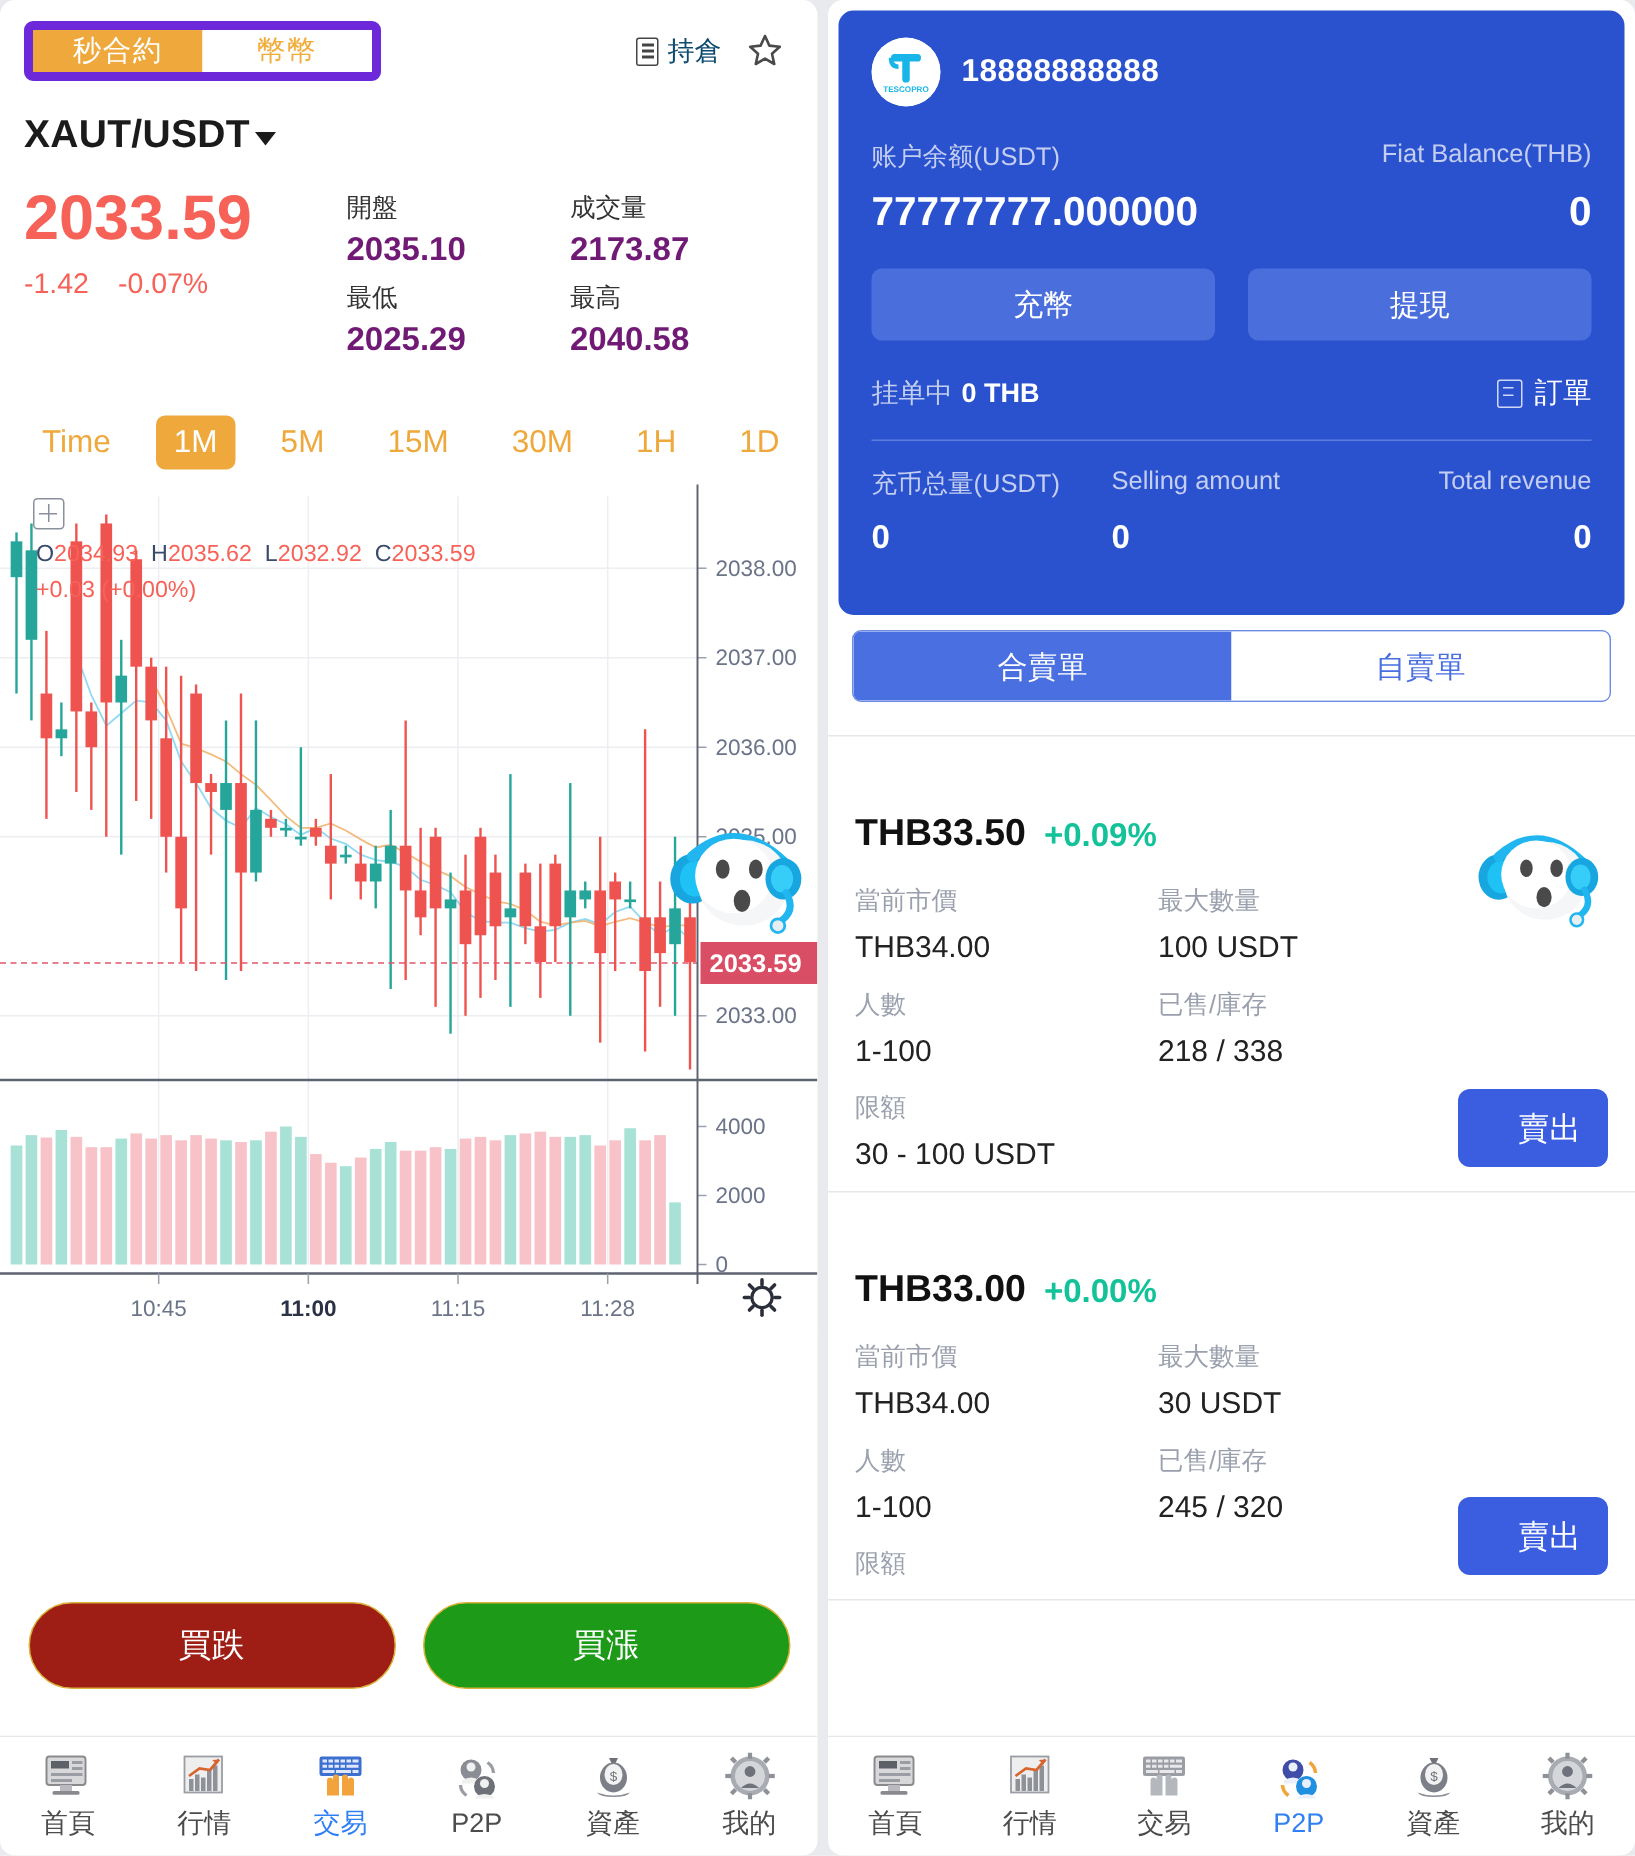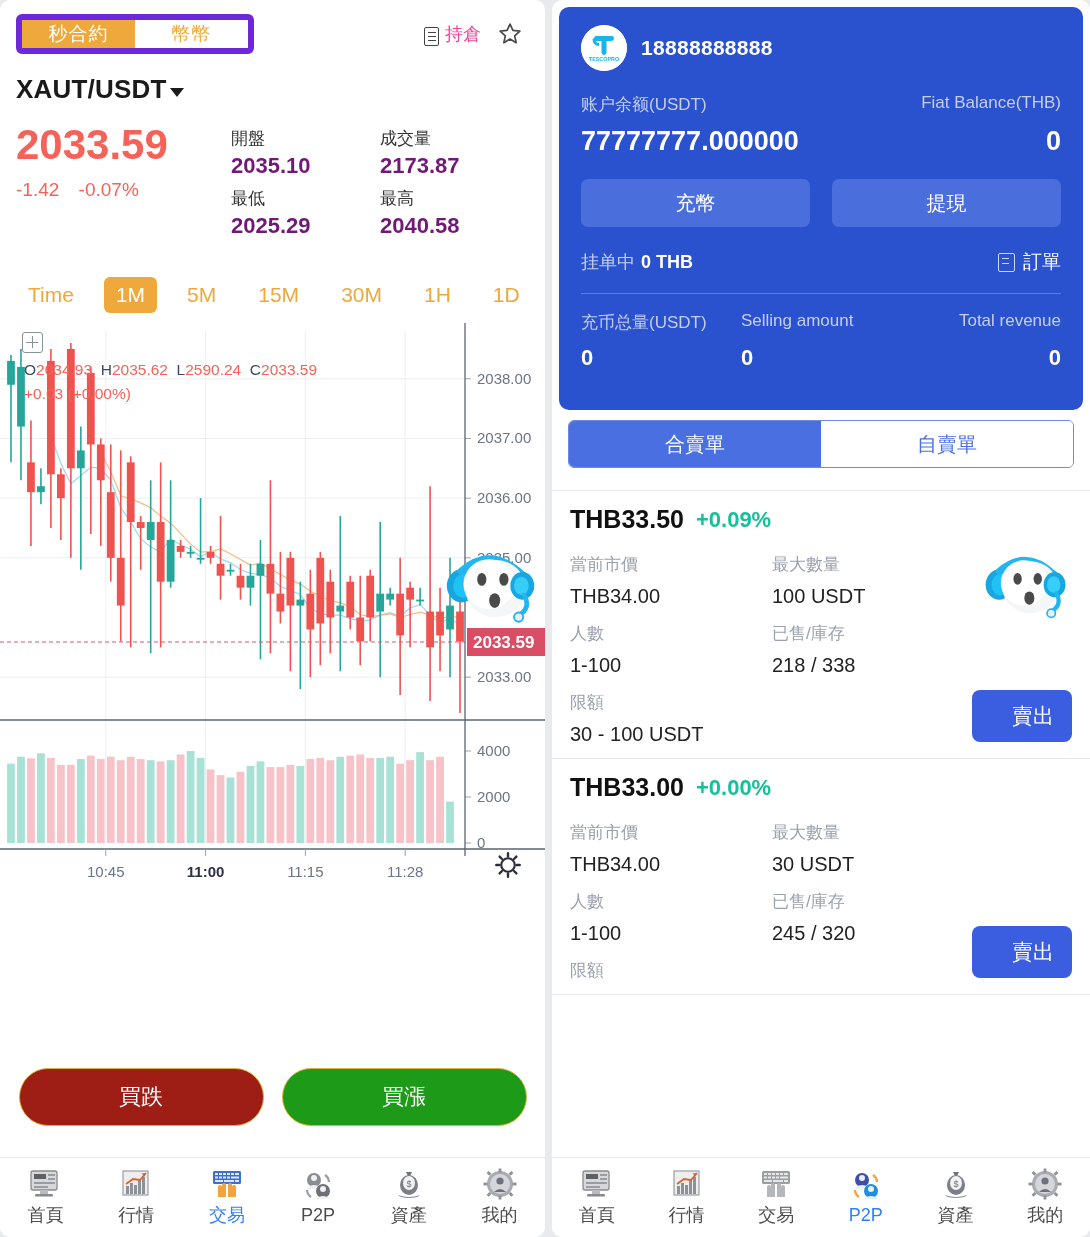--- a/index.html
+++ b/index.html
@@ -34,21 +34,21 @@
   }
   .seg {
     width: 113px; height: 100%;
     display: flex; align-items: center; justify-content: center;
     font-size: 19px; letter-spacing: 1px;
     background: #fff; color: #f0ad3c; cursor: pointer;
   }
   .seg.active { background: #efa83c; color: #fff; }
 
   .top-right { display: flex; align-items: center; gap: 16px; padding-right: 6px;}
-  .hold-btn { display: flex; align-items: flex-end; gap: 6px; font-size: 18px; color: #ec4899; cursor: pointer; }
+  .hold-btn { display: flex; align-items: center; gap: 6px; font-size: 18px; color: #0c4a6e; cursor: pointer; }
   .doc-ico { width: 15px; height: 19px; border: 1.8px solid #444; border-radius: 2px; position: relative; display:inline-block;}
   .doc-ico::before { content:""; position:absolute; left:2.5px; top:3.5px; width:8px; height:1.6px; background:#444; box-shadow: 0 4px 0 #444, 0 8px 0 #444;}
   .star-ico { width: 26px; height: 26px; cursor: pointer; }
 
   .pair-row { margin-top: 20px; display: flex; align-items: center; }
   .pair-name { font-size: 26px; font-weight: bold; color: #1b1b1b; letter-spacing: 0.2px;}
   .caret { width: 0; height: 0; border-left: 7px solid transparent; border-right: 7px solid transparent;
            border-top: 9px solid #1b1b1b; margin-left: 3px; margin-top: 6px; }
 
   .stats { margin-top: 18px; display: flex; align-items: flex-start; }
@@ -130,21 +130,21 @@
   .rtab.active::after { content:""; position:absolute; left: 50%; transform: translateX(-50%); bottom: 0; width: 58px; height: 4px; background: #2b52ce; border-radius: 2px;}
 
   .subseg { display: flex; margin: 10px 16px 0 16px; border: 1px solid #6c8ae8; border-radius: 6px; overflow: hidden; height: 48px;}
   .subseg div { flex: 1; display:flex; align-items:center; justify-content:center; font-size: 20px; cursor: pointer; }
   .subseg .on { background: #4a6fe0; color: #fff; }
   .subseg .off { background: #fff; color: #4a6fe0; }
   .rdiv { height: 1px; background: #e6e8ec; margin-top: 22px; }
 
   
   .ocard { padding: 14px 18px 12px 18px; position: relative; border-bottom: 1px solid #e6e8ec; }
-  .oc-head { display: flex; align-items: center; gap: 12px;}
+  .oc-head { display: flex; align-items: flex-end; gap: 12px; margin-top: 36px;}
   .oc-price { font-size: 25px; font-weight: bold; color: #111; }
   .oc-pct { font-size: 22px; font-weight: bold; color: #14c29a; }
   .oc-grid { margin-top: 10px; display: grid; grid-template-columns: 202px 1fr; row-gap: 5px;}
   .oc-k { font-size: 17px; color: #9aa0ad; margin-top: 9px;}
   .oc-v { font-size: 20px; color: #222; margin-top: 4px;}
   .oc-sell {
     position: absolute; right: 18px; bottom: 16px;
     width: 100px; height: 52px; background: #3b5ee0; color: #fff; border-radius: 8px;
     display:flex; align-items:center; justify-content:center; font-size: 21px; cursor:pointer;padding-left:22px;
   }
@@ -411,21 +411,21 @@
           <rect x="467" y="304.9838709677502" width="78" height="28" fill="#d94e64"></rect>
           <text x="473" y="324.9838709677502" fill="#ffffff" font-size="17" font-weight="bold" font-family="Liberation Sans, sans-serif">2033.59</text>
           <line x1="465" y1="-2" x2="465" y2="533" stroke="#5d6370" stroke-width="1.3"></line>
         </svg>
 
       <div class="plus-ico"></div>
 
       <div class="ohlc-line">
         <span class="o-k">O</span><span class="o-v">2034.93</span>&nbsp;
         <span class="h-k">H</span><span class="h-v">2035.62</span>&nbsp;
-        <span class="l-k">L</span><span class="l-v">2590.24</span>&nbsp;
+        <span class="l-k">L</span><span class="l-v">2032.92</span>&nbsp;
         <span class="c-k">C</span><span class="c-v">2033.59</span>
       </div>
       <div class="ohlc-chg">+0.03 (+0.00%)</div>
 
       <svg class="mascot-chart" viewBox="0 0 100 100">
         <ellipse cx="18" cy="52" rx="16" ry="18" fill="#17a6e0"></ellipse>
         <ellipse cx="20" cy="52" rx="11" ry="13" fill="#1ec2f5"></ellipse>
         <path d="M18 36 Q50 8 84 40" stroke="#21b6ef" stroke-width="8" fill="none" stroke-linecap="round"></path>
         <ellipse cx="55" cy="55" rx="33" ry="31" fill="#f4f6f7"></ellipse>
         <ellipse cx="48" cy="50" rx="28" ry="27" fill="#ffffff"></ellipse>

